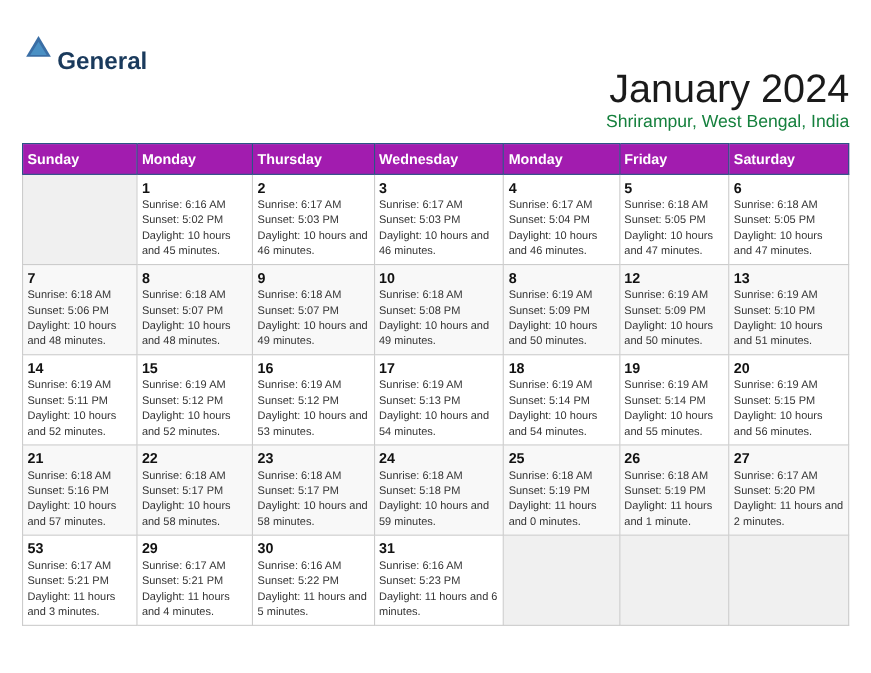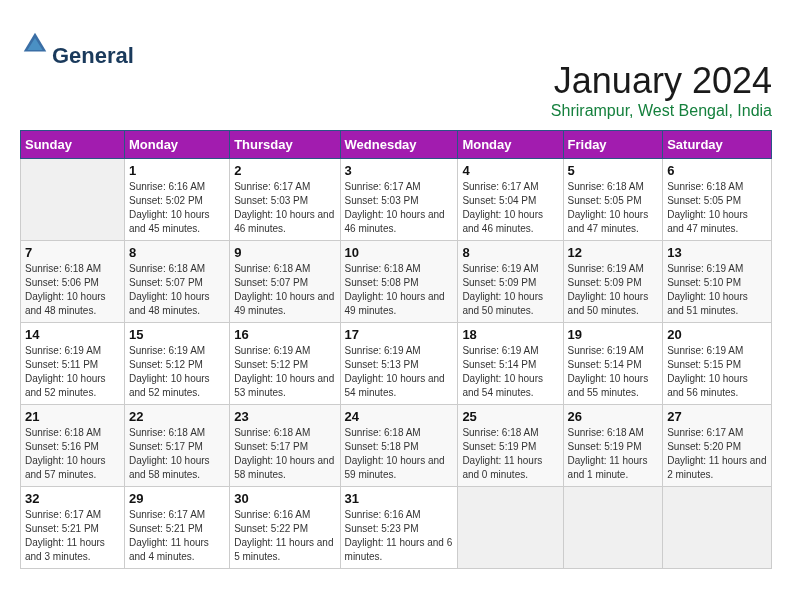--- a/index.html
+++ b/index.html
@@ -228,21 +228,21 @@
           <div class="day-number">26</div>
           <div class="day-info">Sunrise: 6:18 AM<br>Sunset: 5:19 PM<br>Daylight: 11 hours and 1 minute.</div>
         </td>
         <td>
           <div class="day-number">27</div>
           <div class="day-info">Sunrise: 6:17 AM<br>Sunset: 5:20 PM<br>Daylight: 11 hours and 2 minutes.</div>
         </td>
       </tr>
       <tr>
         <td>
-          <div class="day-number">32</div>
+          <div class="day-number">53</div>
           <div class="day-info">Sunrise: 6:17 AM<br>Sunset: 5:21 PM<br>Daylight: 11 hours and 3 minutes.</div>
         </td>
         <td>
           <div class="day-number">29</div>
           <div class="day-info">Sunrise: 6:17 AM<br>Sunset: 5:21 PM<br>Daylight: 11 hours and 4 minutes.</div>
         </td>
         <td>
           <div class="day-number">30</div>
           <div class="day-info">Sunrise: 6:16 AM<br>Sunset: 5:22 PM<br>Daylight: 11 hours and 5 minutes.</div>
         </td>

